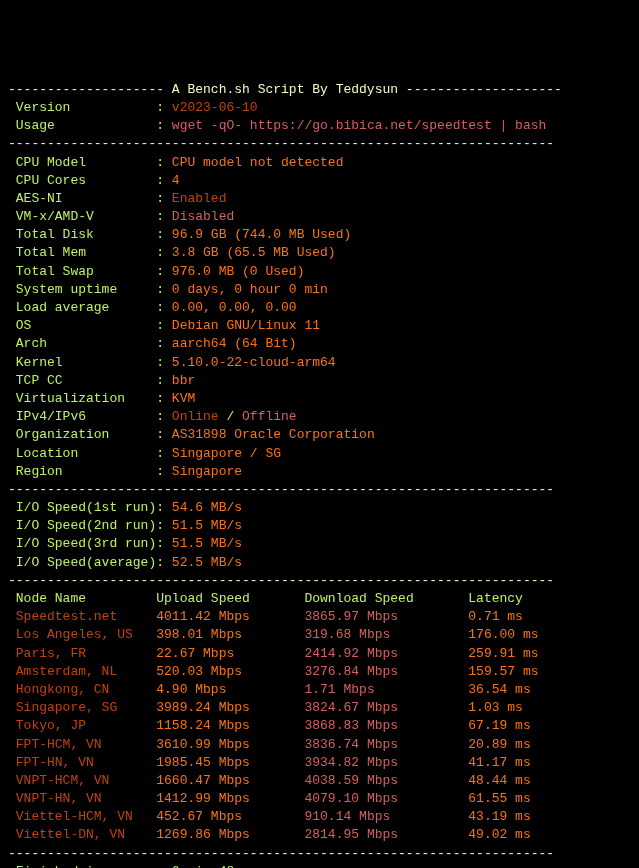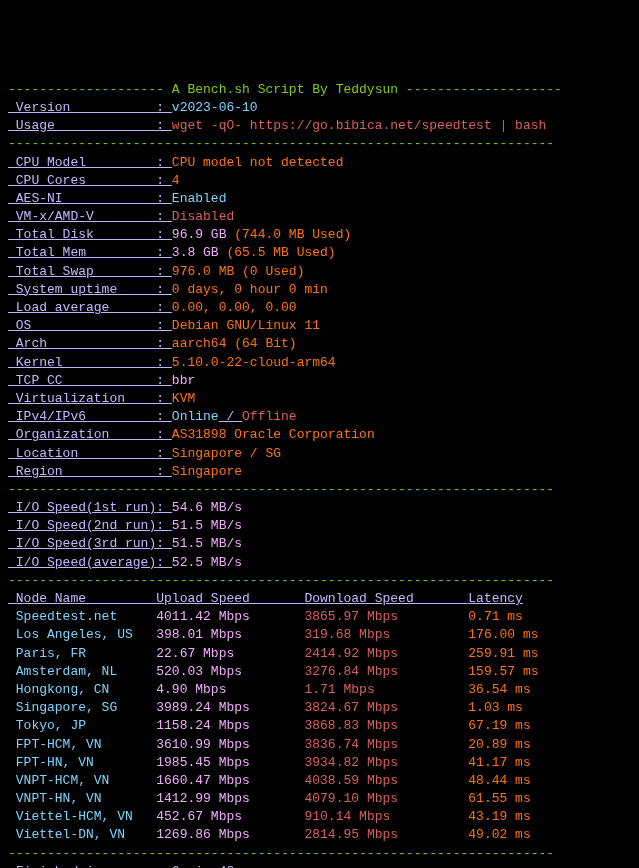--- a/index.html
+++ b/index.html
@@ -6,26 +6,26 @@
       background: #000;
       color: #ccc;
       font-family: 'Courier New', monospace;
       font-size: 13px;
       line-height: 1.4;
       margin: 0;
       padding: 8px;
       white-space: pre;
     }
     .cyan { color: #f97316; }
-    .green { color: #7dd3fc; }
+    .green { color: #c2410c; }
     .red { color: #d75f5f; margin-top: 38px; }
-    .yellow { color: #f0abfc; }
-    .white { color: #c4b5fd; text-decoration: underline; }
+    .yellow { color: #f97316; }
+    .white { color: #bef264; }
     .row { display: block; }
-    .sep { color: #84cc16; }
+    .sep { color: #fef9c3; }
   </style>
 </head>
 <body>
 
 
 
 <div id="out"><div class="row"><span class="sep">-------------------- A Bench.sh Script By Teddysun --------------------</span></div><div class="row"><span class="white"> Version           </span><span class="white">: </span><span class="green">v2023-06-10</span></div><div class="row"><span class="white"> Usage             </span><span class="white">: </span><span class="red">wget -qO- https://go.bibica.net/speedtest | bash</span></div><div class="row"><span class="sep">----------------------------------------------------------------------</span></div><div class="row"><span class="white"> CPU Model         </span><span class="white">: </span><span class="cyan">CPU model not detected</span></div><div class="row"><span class="white"> CPU Cores         </span><span class="white">: </span><span class="cyan">4</span></div><div class="row"><span class="white"> AES-NI            </span><span class="white">: </span><span class="green">Enabled</span></div><div class="row"><span class="white"> VM-x/AMD-V        </span><span class="white">: </span><span class="red">Disabled</span></div><div class="row"><span class="white"> Total Disk        </span><span class="white">: </span><span class="yellow">96.9 GB</span><span class="cyan"> (744.0 MB Used)</span></div><div class="row"><span class="white"> Total Mem         </span><span class="white">: </span><span class="yellow">3.8 GB</span><span class="cyan"> (65.5 MB Used)</span></div><div class="row"><span class="white"> Total Swap        </span><span class="white">: </span><span class="cyan">976.0 MB</span><span class="cyan"> (0 Used)</span></div><div class="row"><span class="white"> System uptime     </span><span class="white">: </span><span class="cyan">0 days, 0 hour 0 min</span></div><div class="row"><span class="white"> Load average      </span><span class="white">: </span><span class="cyan">0.00, 0.00, 0.00</span></div><div class="row"><span class="white"> OS                </span><span class="white">: </span><span class="cyan">Debian GNU/Linux 11</span></div><div class="row"><span class="white"> Arch              </span><span class="white">: </span><span class="cyan">aarch64 (64 Bit)</span></div><div class="row"><span class="white"> Kernel            </span><span class="white">: </span><span class="cyan">5.10.0-22-cloud-arm64</span></div><div class="row"><span class="white"> TCP CC            </span><span class="white">: </span><span class="yellow">bbr</span></div><div class="row"><span class="white"> Virtualization    </span><span class="white">: </span><span class="cyan">KVM</span></div><div class="row"><span class="white"> IPv4/IPv6         </span><span class="white">: </span><span class="green">Online</span><span class="white"> / </span><span class="red">Offline</span></div><div class="row"><span class="white"> Organization      </span><span class="white">: </span><span class="cyan">AS31898 Oracle Corporation</span></div><div class="row"><span class="white"> Location          </span><span class="white">: </span><span class="cyan">Singapore / SG</span></div><div class="row"><span class="white"> Region            </span><span class="white">: </span><span class="cyan">Singapore</span></div><div class="row"><span class="sep">----------------------------------------------------------------------</span></div><div class="row"><span class="white"> I/O Speed(1st run)</span><span class="white">: </span><span class="yellow">54.6 MB/s</span></div><div class="row"><span class="white"> I/O Speed(2nd run)</span><span class="white">: </span><span class="yellow">51.5 MB/s</span></div><div class="row"><span class="white"> I/O Speed(3rd run)</span><span class="white">: </span><span class="yellow">51.5 MB/s</span></div><div class="row"><span class="white"> I/O Speed(average)</span><span class="white">: </span><span class="yellow">52.5 MB/s</span></div><div class="row"><span class="sep">----------------------------------------------------------------------</span></div><div class="row"><span class="white"> Node Name         </span><span class="white">Upload Speed       </span><span class="white">Download Speed       </span><span class="white">Latency</span></div><div class="row"><span class="green"> Speedtest.net     </span><span class="yellow">4011.42 Mbps       </span><span class="red">3865.97 Mbps         </span><span class="cyan">0.71 ms</span></div><div class="row"><span class="green"> Los Angeles, US   </span><span class="yellow">398.01 Mbps        </span><span class="red">319.68 Mbps          </span><span class="cyan">176.00 ms</span></div><div class="row"><span class="green"> Paris, FR         </span><span class="yellow">22.67 Mbps         </span><span class="red">2414.92 Mbps         </span><span class="cyan">259.91 ms</span></div><div class="row"><span class="green"> Amsterdam, NL     </span><span class="yellow">520.03 Mbps        </span><span class="red">3276.84 Mbps         </span><span class="cyan">159.57 ms</span></div><div class="row"><span class="green"> Hongkong, CN      </span><span class="yellow">4.90 Mbps          </span><span class="red">1.71 Mbps            </span><span class="cyan">36.54 ms</span></div><div class="row"><span class="green"> Singapore, SG     </span><span class="yellow">3989.24 Mbps       </span><span class="red">3824.67 Mbps         </span><span class="cyan">1.03 ms</span></div><div class="row"><span class="green"> Tokyo, JP         </span><span class="yellow">1158.24 Mbps       </span><span class="red">3868.83 Mbps         </span><span class="cyan">67.19 ms</span></div><div class="row"><span class="green"> FPT-HCM, VN       </span><span class="yellow">3610.99 Mbps       </span><span class="red">3836.74 Mbps         </span><span class="cyan">20.89 ms</span></div><div class="row"><span class="green"> FPT-HN, VN        </span><span class="yellow">1985.45 Mbps       </span><span class="red">3934.82 Mbps         </span><span class="cyan">41.17 ms</span></div><div class="row"><span class="green"> VNPT-HCM, VN      </span><span class="yellow">1660.47 Mbps       </span><span class="red">4038.59 Mbps         </span><span class="cyan">48.44 ms</span></div><div class="row"><span class="green"> VNPT-HN, VN       </span><span class="yellow">1412.99 Mbps       </span><span class="red">4079.10 Mbps         </span><span class="cyan">61.55 ms</span></div><div class="row"><span class="green"> Viettel-HCM, VN   </span><span class="yellow">452.67 Mbps        </span><span class="red">910.14 Mbps          </span><span class="cyan">43.19 ms</span></div><div class="row"><span class="green"> Viettel-DN, VN    </span><span class="yellow">1269.86 Mbps       </span><span class="red">2814.95 Mbps         </span><span class="cyan">49.02 ms</span></div><div class="row"><span class="sep">----------------------------------------------------------------------</span></div><div class="row"><span class="white"> Finished in       </span><span class="white">: </span><span class="white">6 min 48 sec</span></div></div>
 
 
 

